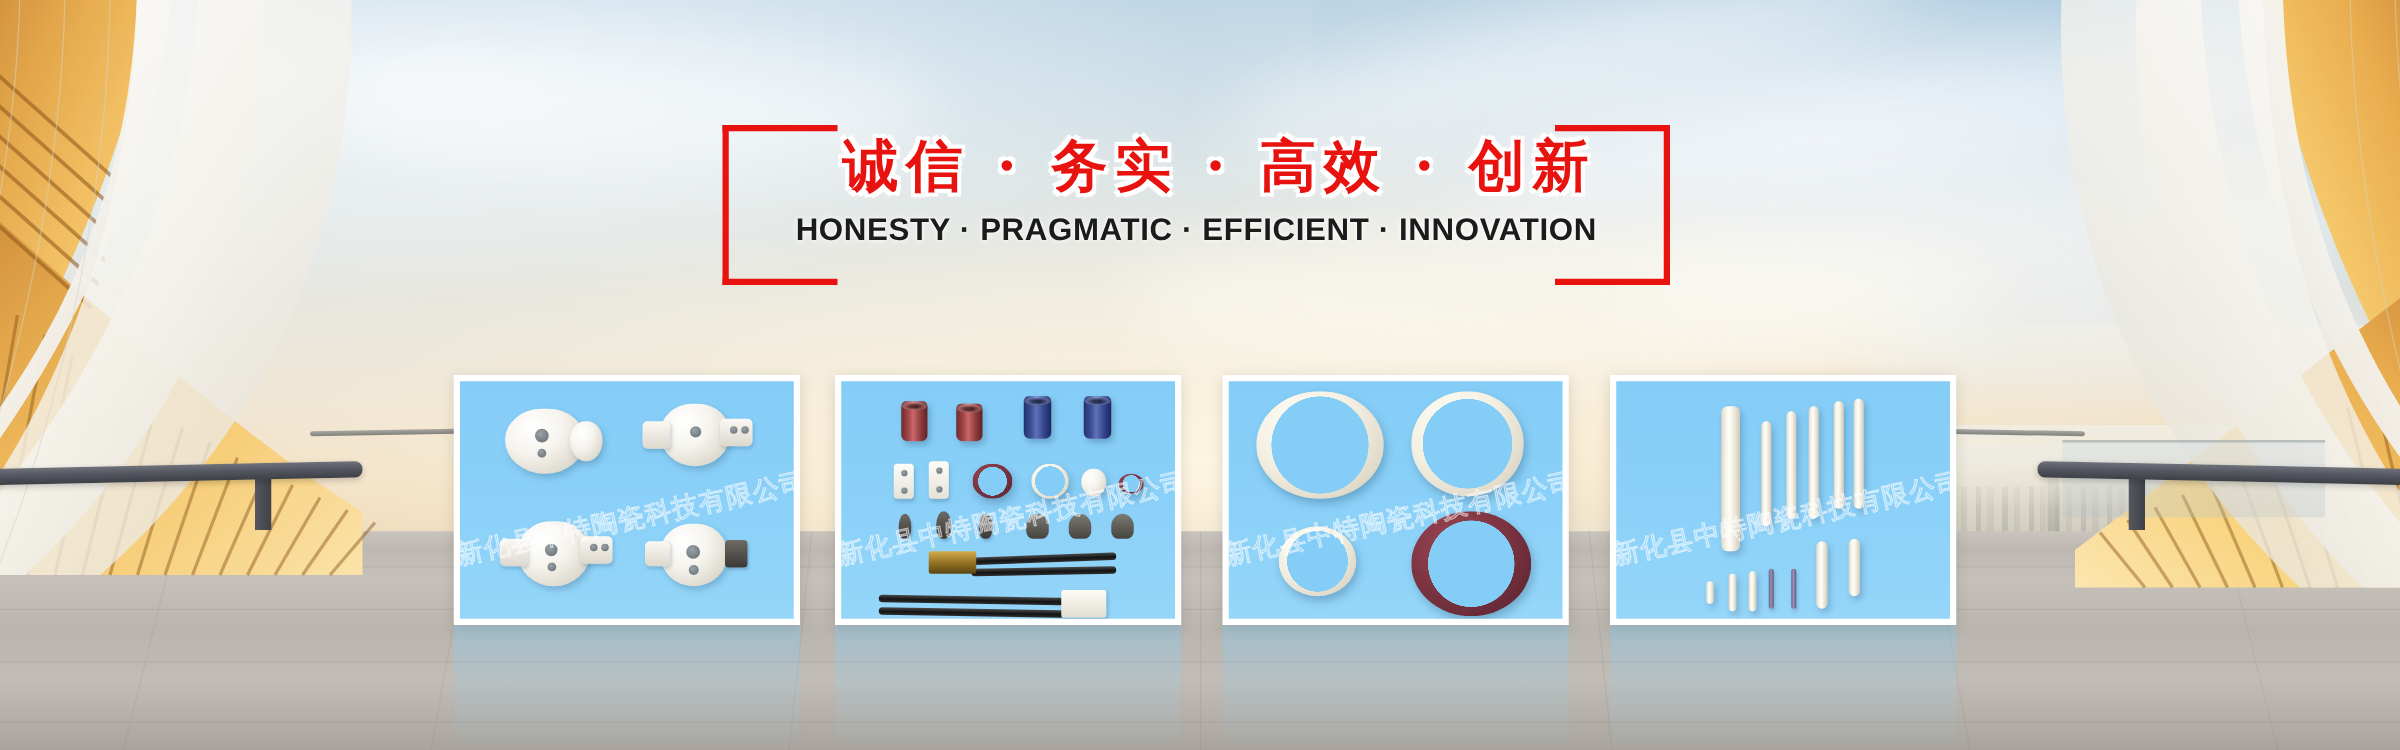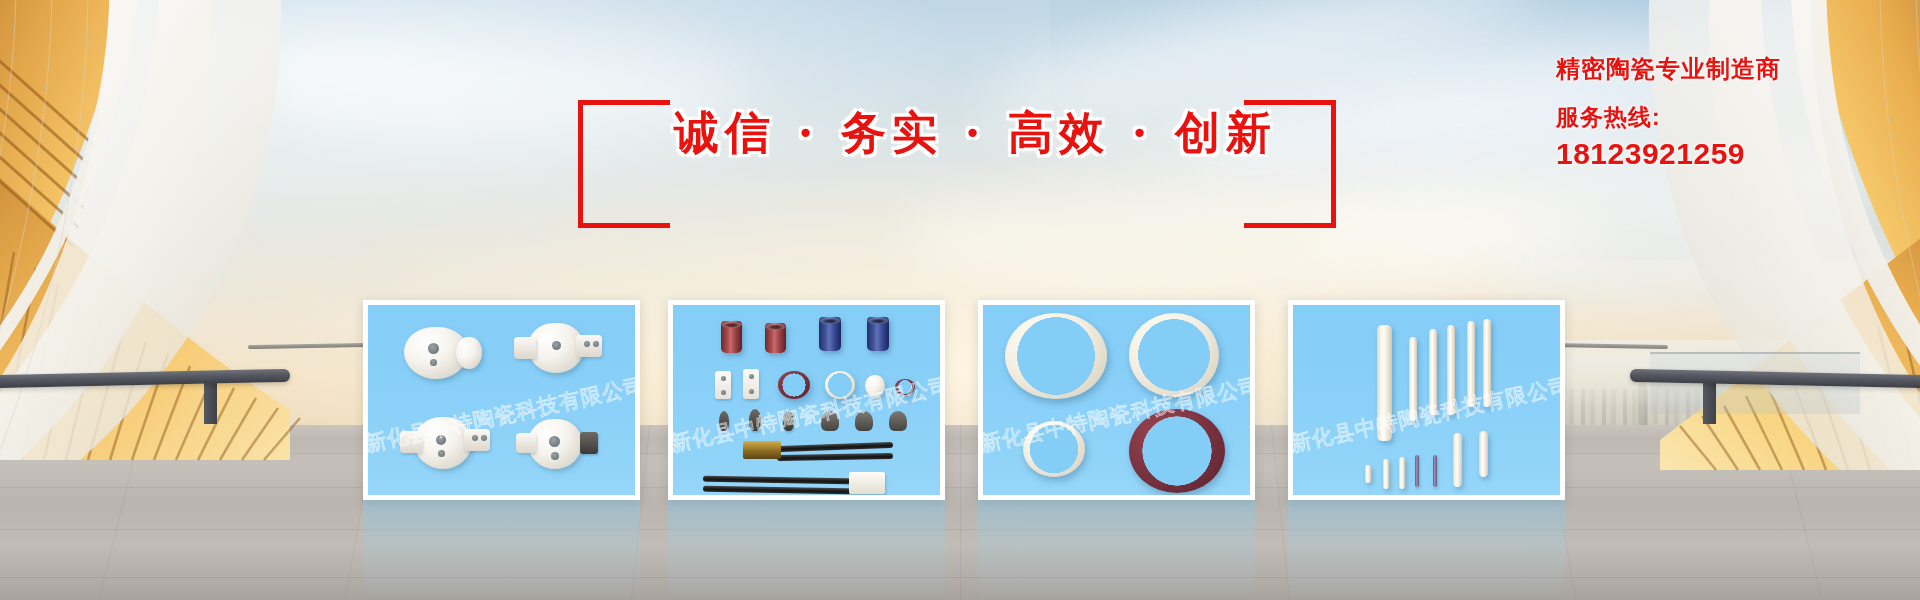--- a/index.html
+++ b/index.html
@@ -486,27 +486,23 @@
       <span class="v"></span>
         <span class="h top"></span>
         <span class="h bot"></span>
     </div>
     <div class="bracket bk-right">
       <span class="v"></span>
         <span class="h top"></span>
         <span class="h bot"></span>
     </div>
     <div class="slogan-cn">诚信 · 务实 · 高效 · 创新</div>
+    <div class="slogan-en">HONESTY · PRAGMATIC · EFFICIENT · INNOVATION</div>
   </div>
 
-  <div class="right-text">
-    <div class="rt-line1">精密陶瓷专业制造商</div>
-    <div class="rt-line2">服务热线:</div>
-    <div class="rt-phone">18123921259</div>
-  </div>
 
   <div class="reflection r1"></div>
   <div class="reflection r2"></div>
   <div class="reflection r3"></div>
   <div class="reflection r4"></div>
 
   <div class="panels">
 
     <div class="panel p1">
       <div class="panel-inner">

